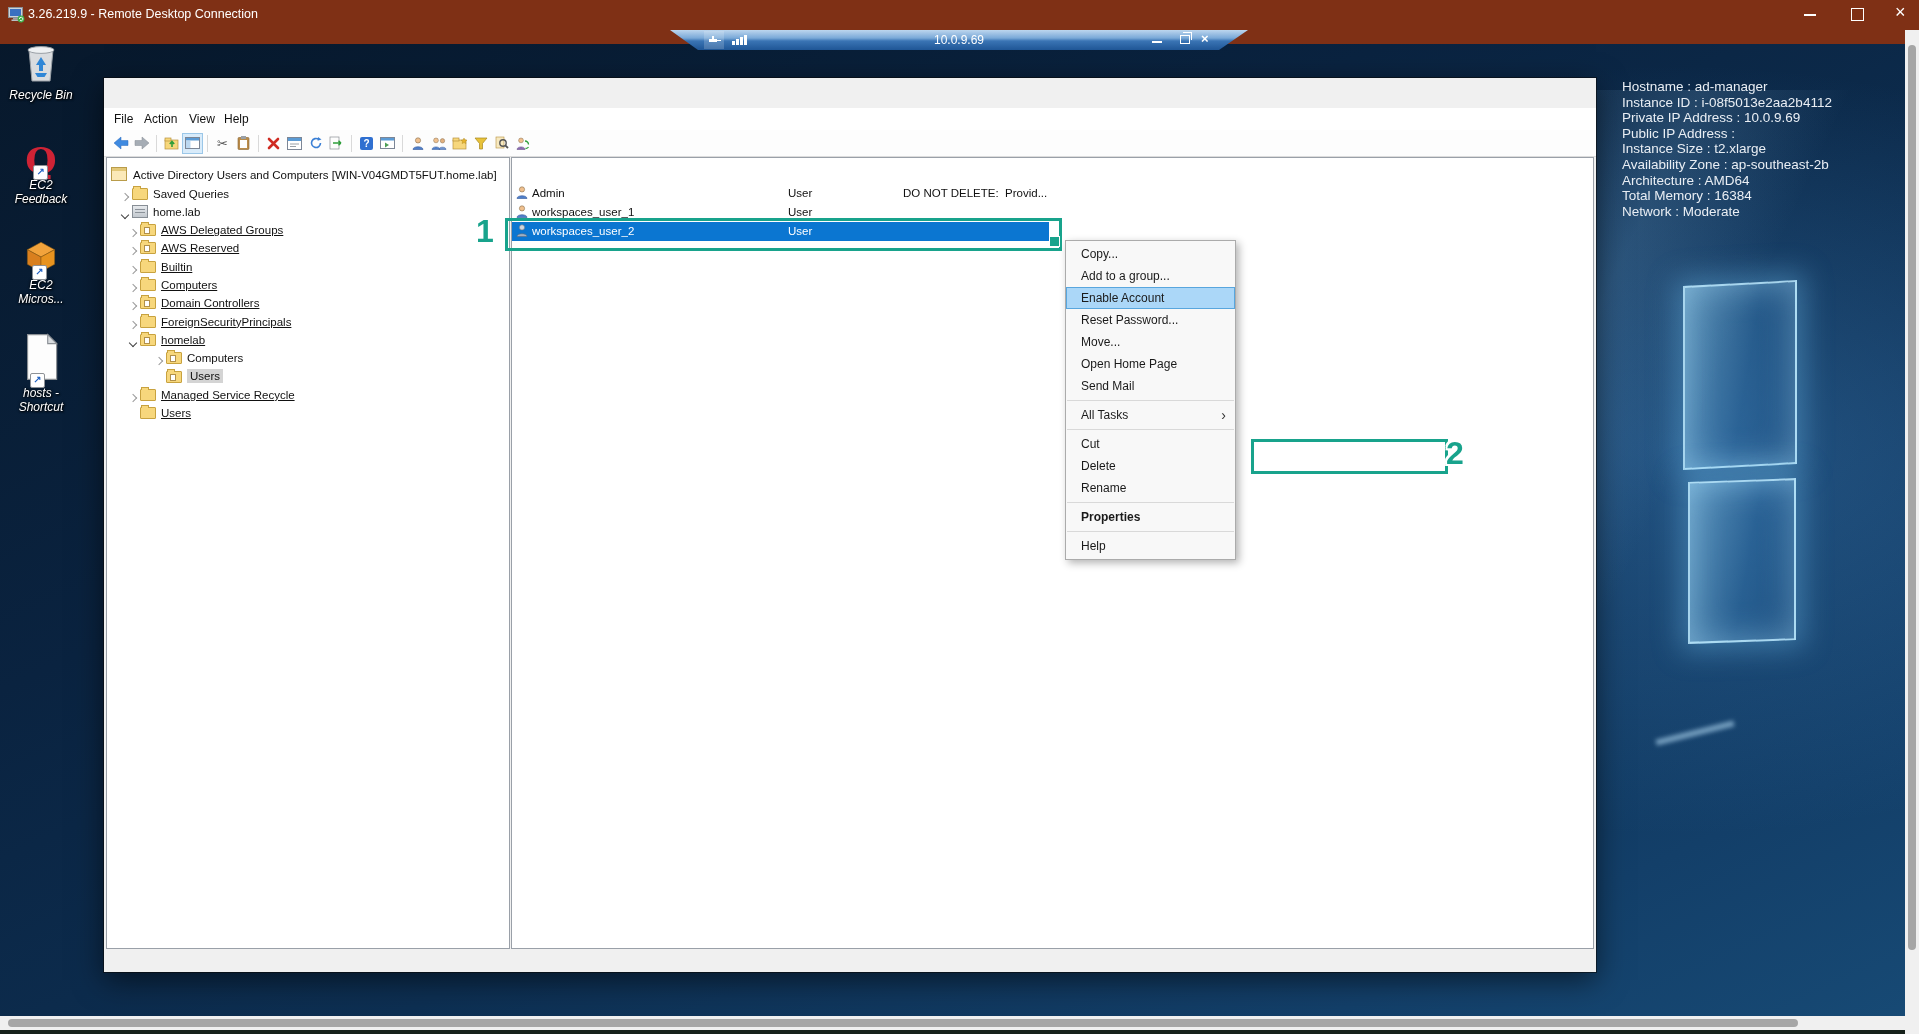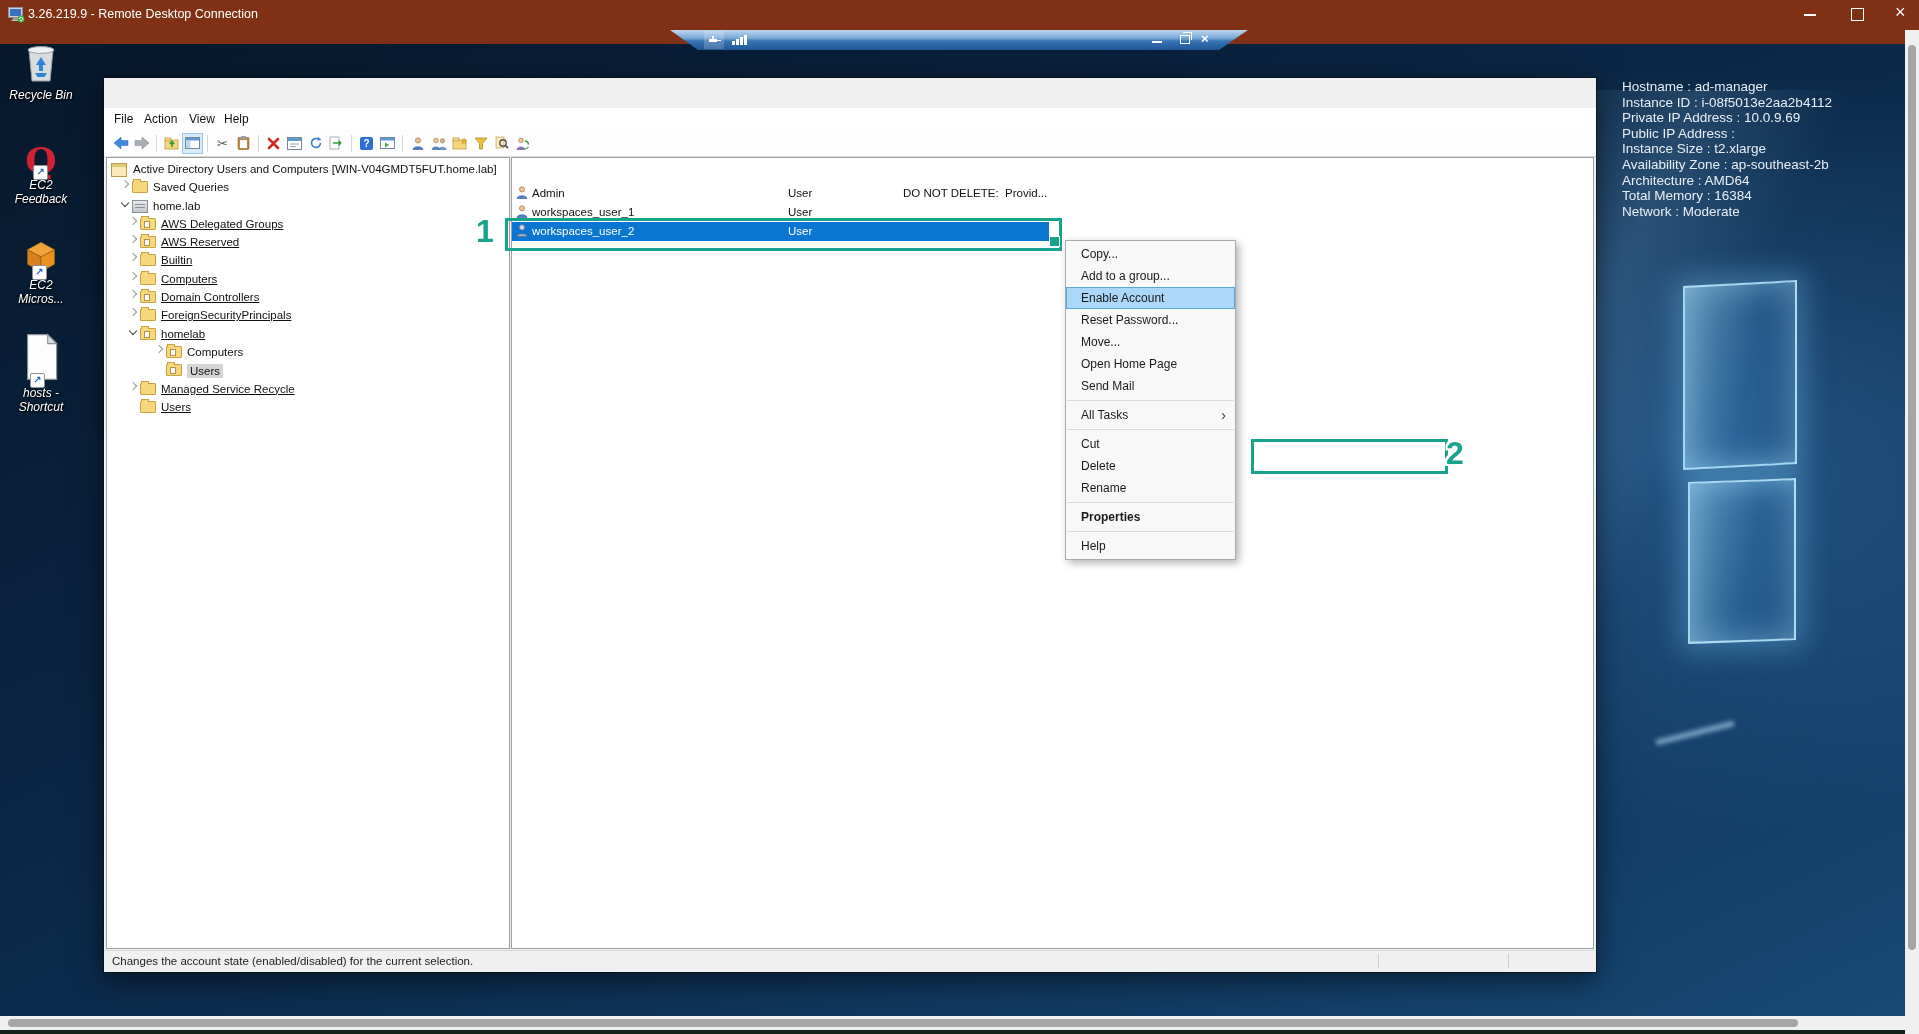--- a/index.html
+++ b/index.html
@@ -81,21 +81,21 @@
   .tsep{width:1px;height:17px;background:#d9d9d9;margin:0 4px;flex:0 0 auto;}
   .glyph{font-size:13px;line-height:13px;}
   .help-badge{width:13px;height:13px;background:#2f6fd0;border-radius:2px;color:#fff;font-size:10px;
     font-weight:bold;text-align:center;line-height:13px;}
   
   .pane{position:absolute;top:79px;bottom:23px;background:#fff;border:1px solid #9aa0a8;box-sizing:border-box;}
   #tree-pane{left:2px;width:404px;overflow:hidden;}
   #list-pane{left:407px;right:2px;overflow:hidden;}
   
   #tree{padding-top:5px;}
-  .trow{height:18.3px;display:flex;align-items:flex-start;font-size:11.5px;color:#111;white-space:nowrap;}
+  .trow{height:18.3px;display:flex;align-items:flex-end;font-size:11.5px;color:#111;white-space:nowrap;}
   .d0{padding-left:4px;} .d1{padding-left:12px;} .d2{padding-left:20px;text-decoration:underline;} .d3{padding-left:46px;}
   .chevbox{width:12px;display:flex;justify-content:center;flex:0 0 auto;}
   .chev{width:5px;height:5px;border-right:1.4px solid #9a9a9a;border-bottom:1.4px solid #9a9a9a;transform:rotate(-45deg);}
   .chev.open{border-color:#404040;transform:rotate(45deg);}
   .chev.none{visibility:hidden;}
   .fold{width:14px;height:10px;background:#f7d77c;border:1px solid #c8a23f;border-radius:1px;position:relative;flex:0 0 auto;margin:0 5px 0 1px;}
   .fold::before{content:"";position:absolute;top:-3px;left:0;width:6px;height:2px;background:#f7d77c;border:1px solid #c8a23f;border-bottom:none;}
   .fold.ou::after{content:"";position:absolute;left:3px;top:2px;width:4px;height:5px;background:#fff;border:1px solid #b1904a;}
   .domico{width:14px;height:11px;background:linear-gradient(#e6e9ec,#c3c9cf);border:1px solid #878e95;flex:0 0 auto;margin:0 5px 0 1px;position:relative;}
   .domico::before{content:"";position:absolute;left:2px;top:3px;width:10px;height:1px;background:#8b9299;box-shadow:0 3px 0 #8b9299;}
@@ -480,41 +480,37 @@
     <div class="citem">Rename</div>
     <div class="csep"></div>
     <div class="citem bold">Properties</div>
     <div class="csep"></div>
     <div class="citem">Help</div>
   </div>
 
   <div id="anno2" class="anno-box"></div>
   <div id="anno2-num" class="anno-num">2</div>
 
-  <div id="w-status" class="abs">
-    <span id="w-status-text" class="abs">Changes the account state (enabled/disabled) for the current selection.</span>
-    <span class="abs st-div" style="left:1274px"></span>
-    <span class="abs st-div" style="left:1404px"></span>
-  </div>
 </div>
 
 <div id="anno1" class="anno-box"></div>
 <div id="anno1-handle"></div>
 <div id="anno1-num" class="anno-num abs">1</div>
 
 <div id="conbar" class="abs">
   <span id="pinbox" class="abs">
     <span class="abs pin-head"></span>
     <span class="abs pin-stem"></span>
     <span class="abs pin-tip"></span>
   </span>
   <span class="sig" style="left:62px;height:4px"></span>
   <span class="sig" style="left:66px;height:6px"></span>
   <span class="sig" style="left:70px;height:8px"></span>
   <span class="sig" style="left:74px;height:10px"></span>
+  <span id="conbar-ip" class="abs">10.0.9.69</span>
   <span class="abs cb-min"></span>
   <span class="abs cb-rest"></span>
   <span class="abs cb-close x-glyph"></span>
 </div>
 
 <div id="rdp-titlebar" class="abs">
   <span class="abs" style="left:8px;top:7px">
     <svg width="17" height="16" viewBox="0 0 17 16">
       <rect x="0.5" y="0.5" width="14" height="10" fill="#cdd3da" stroke="#8a9096"></rect>
       <rect x="2" y="2" width="11" height="7" fill="#3a70c0"></rect>

